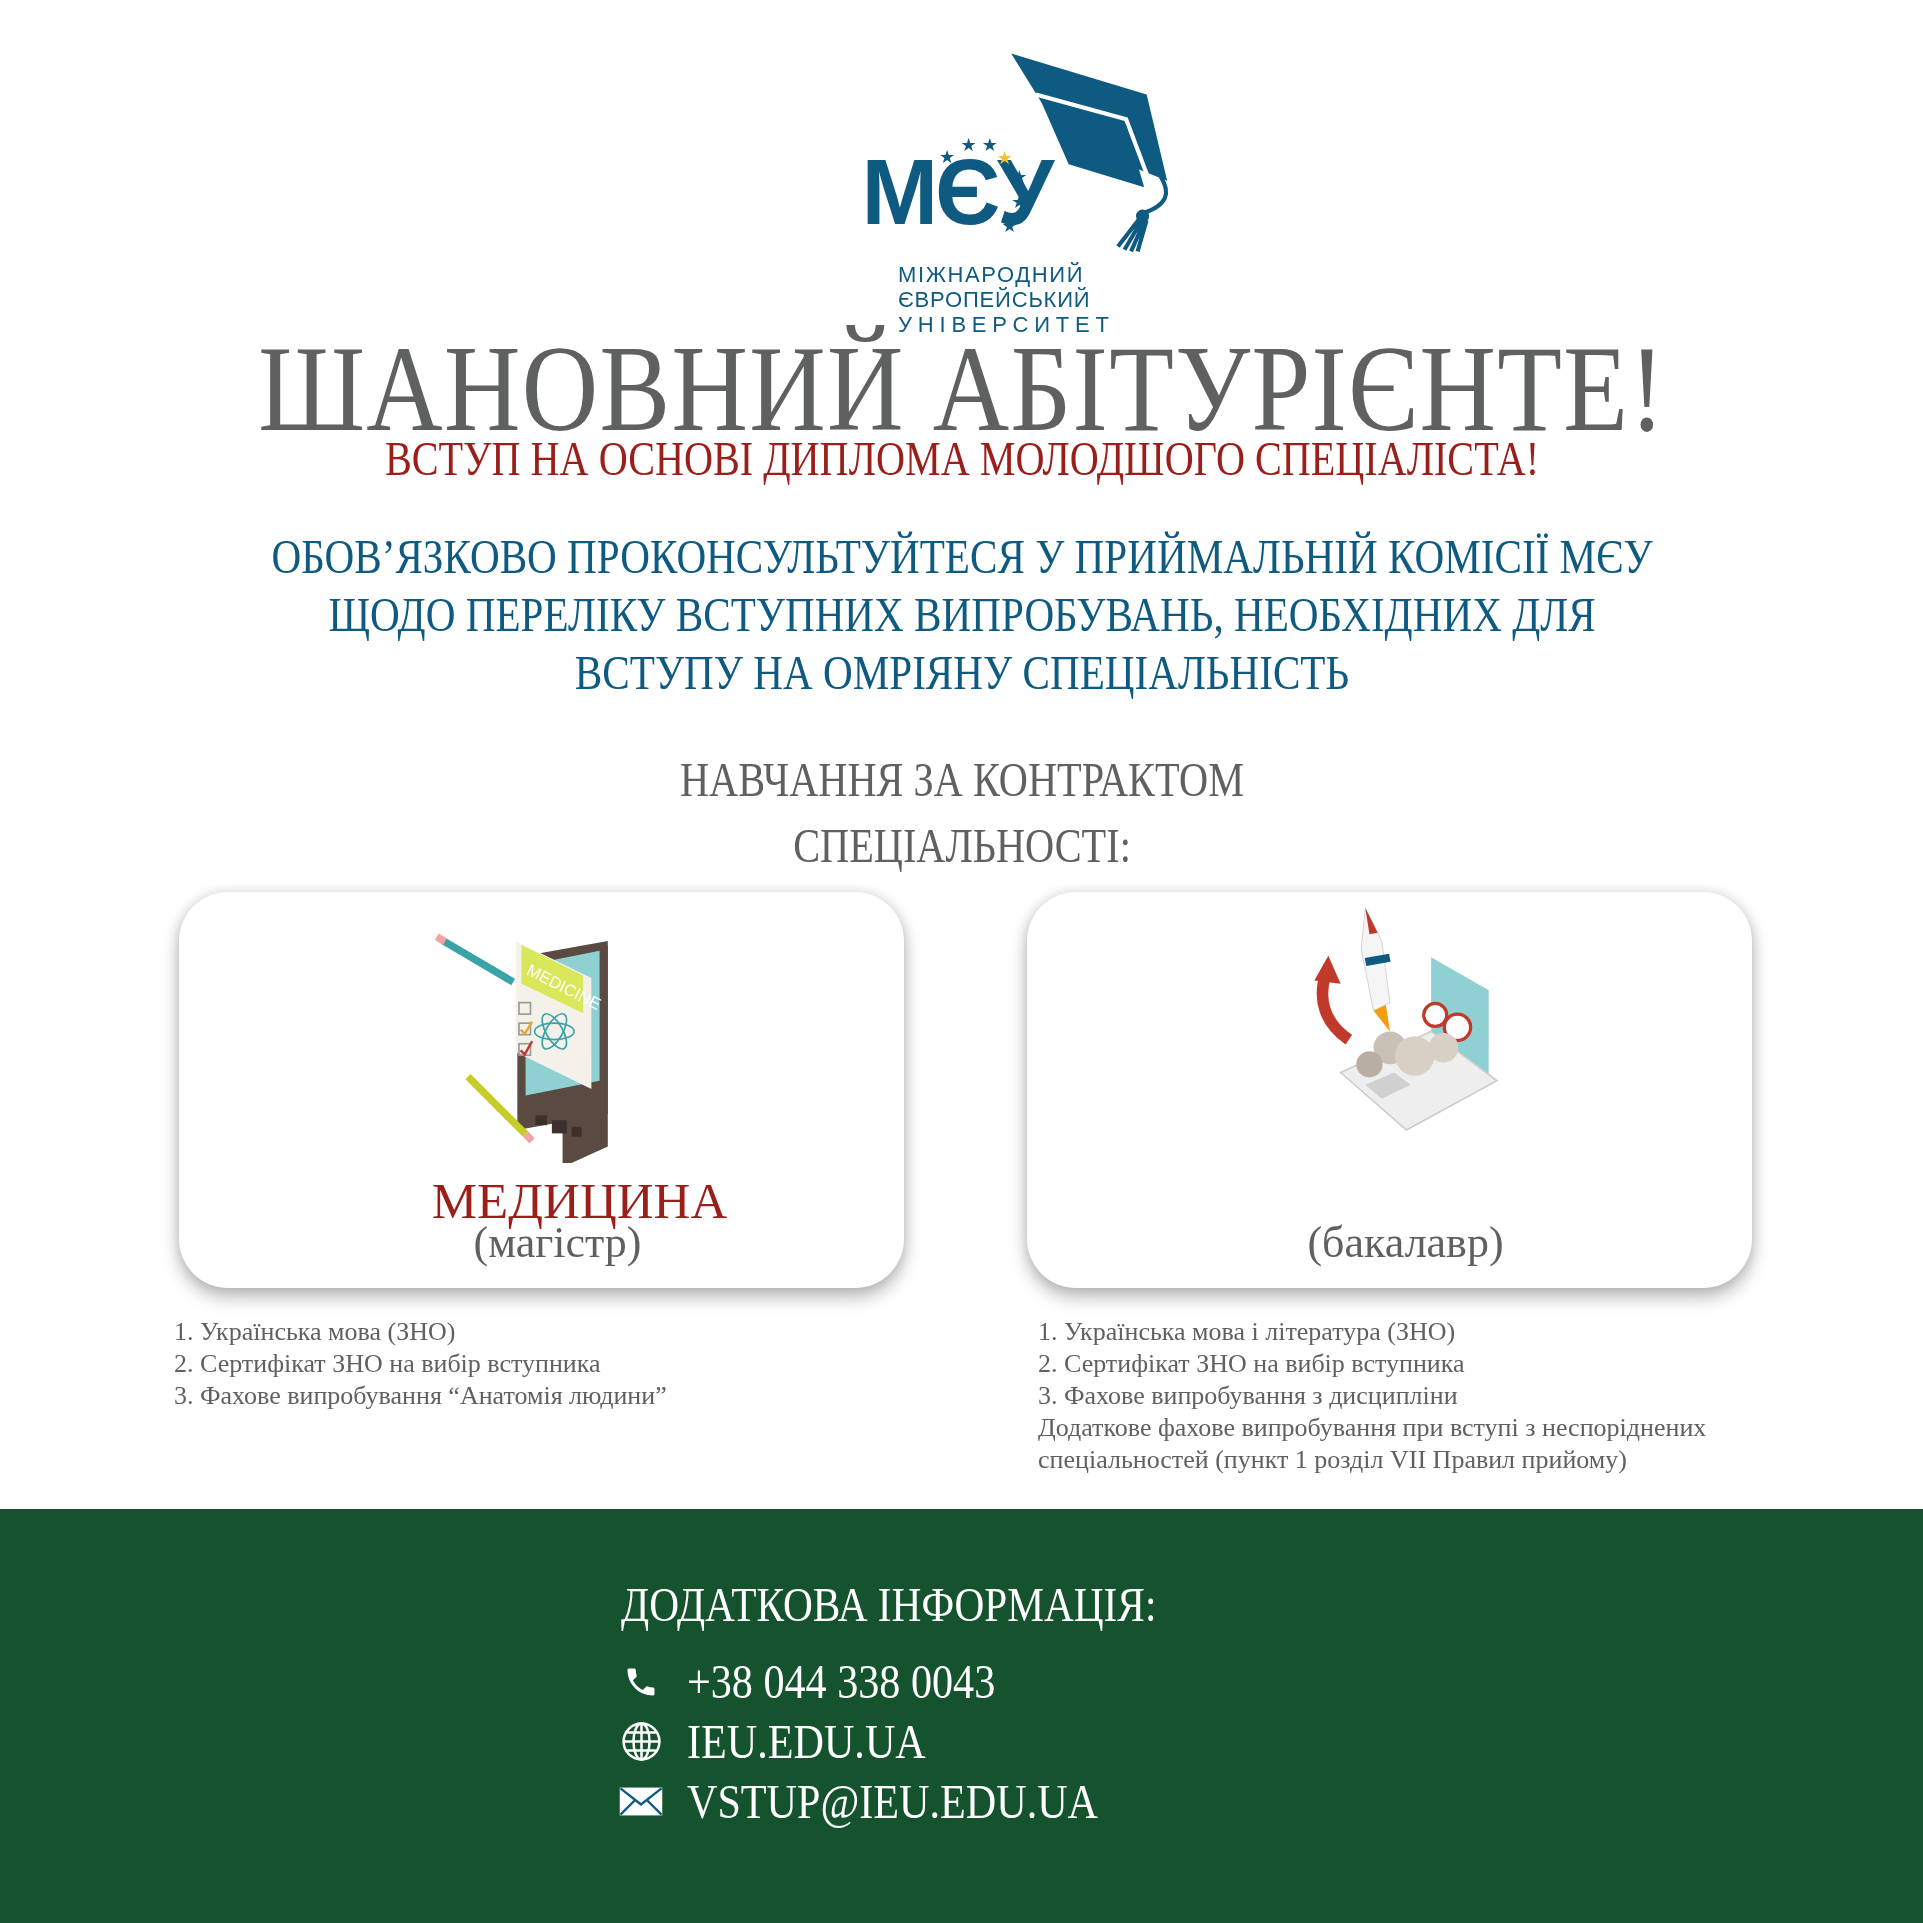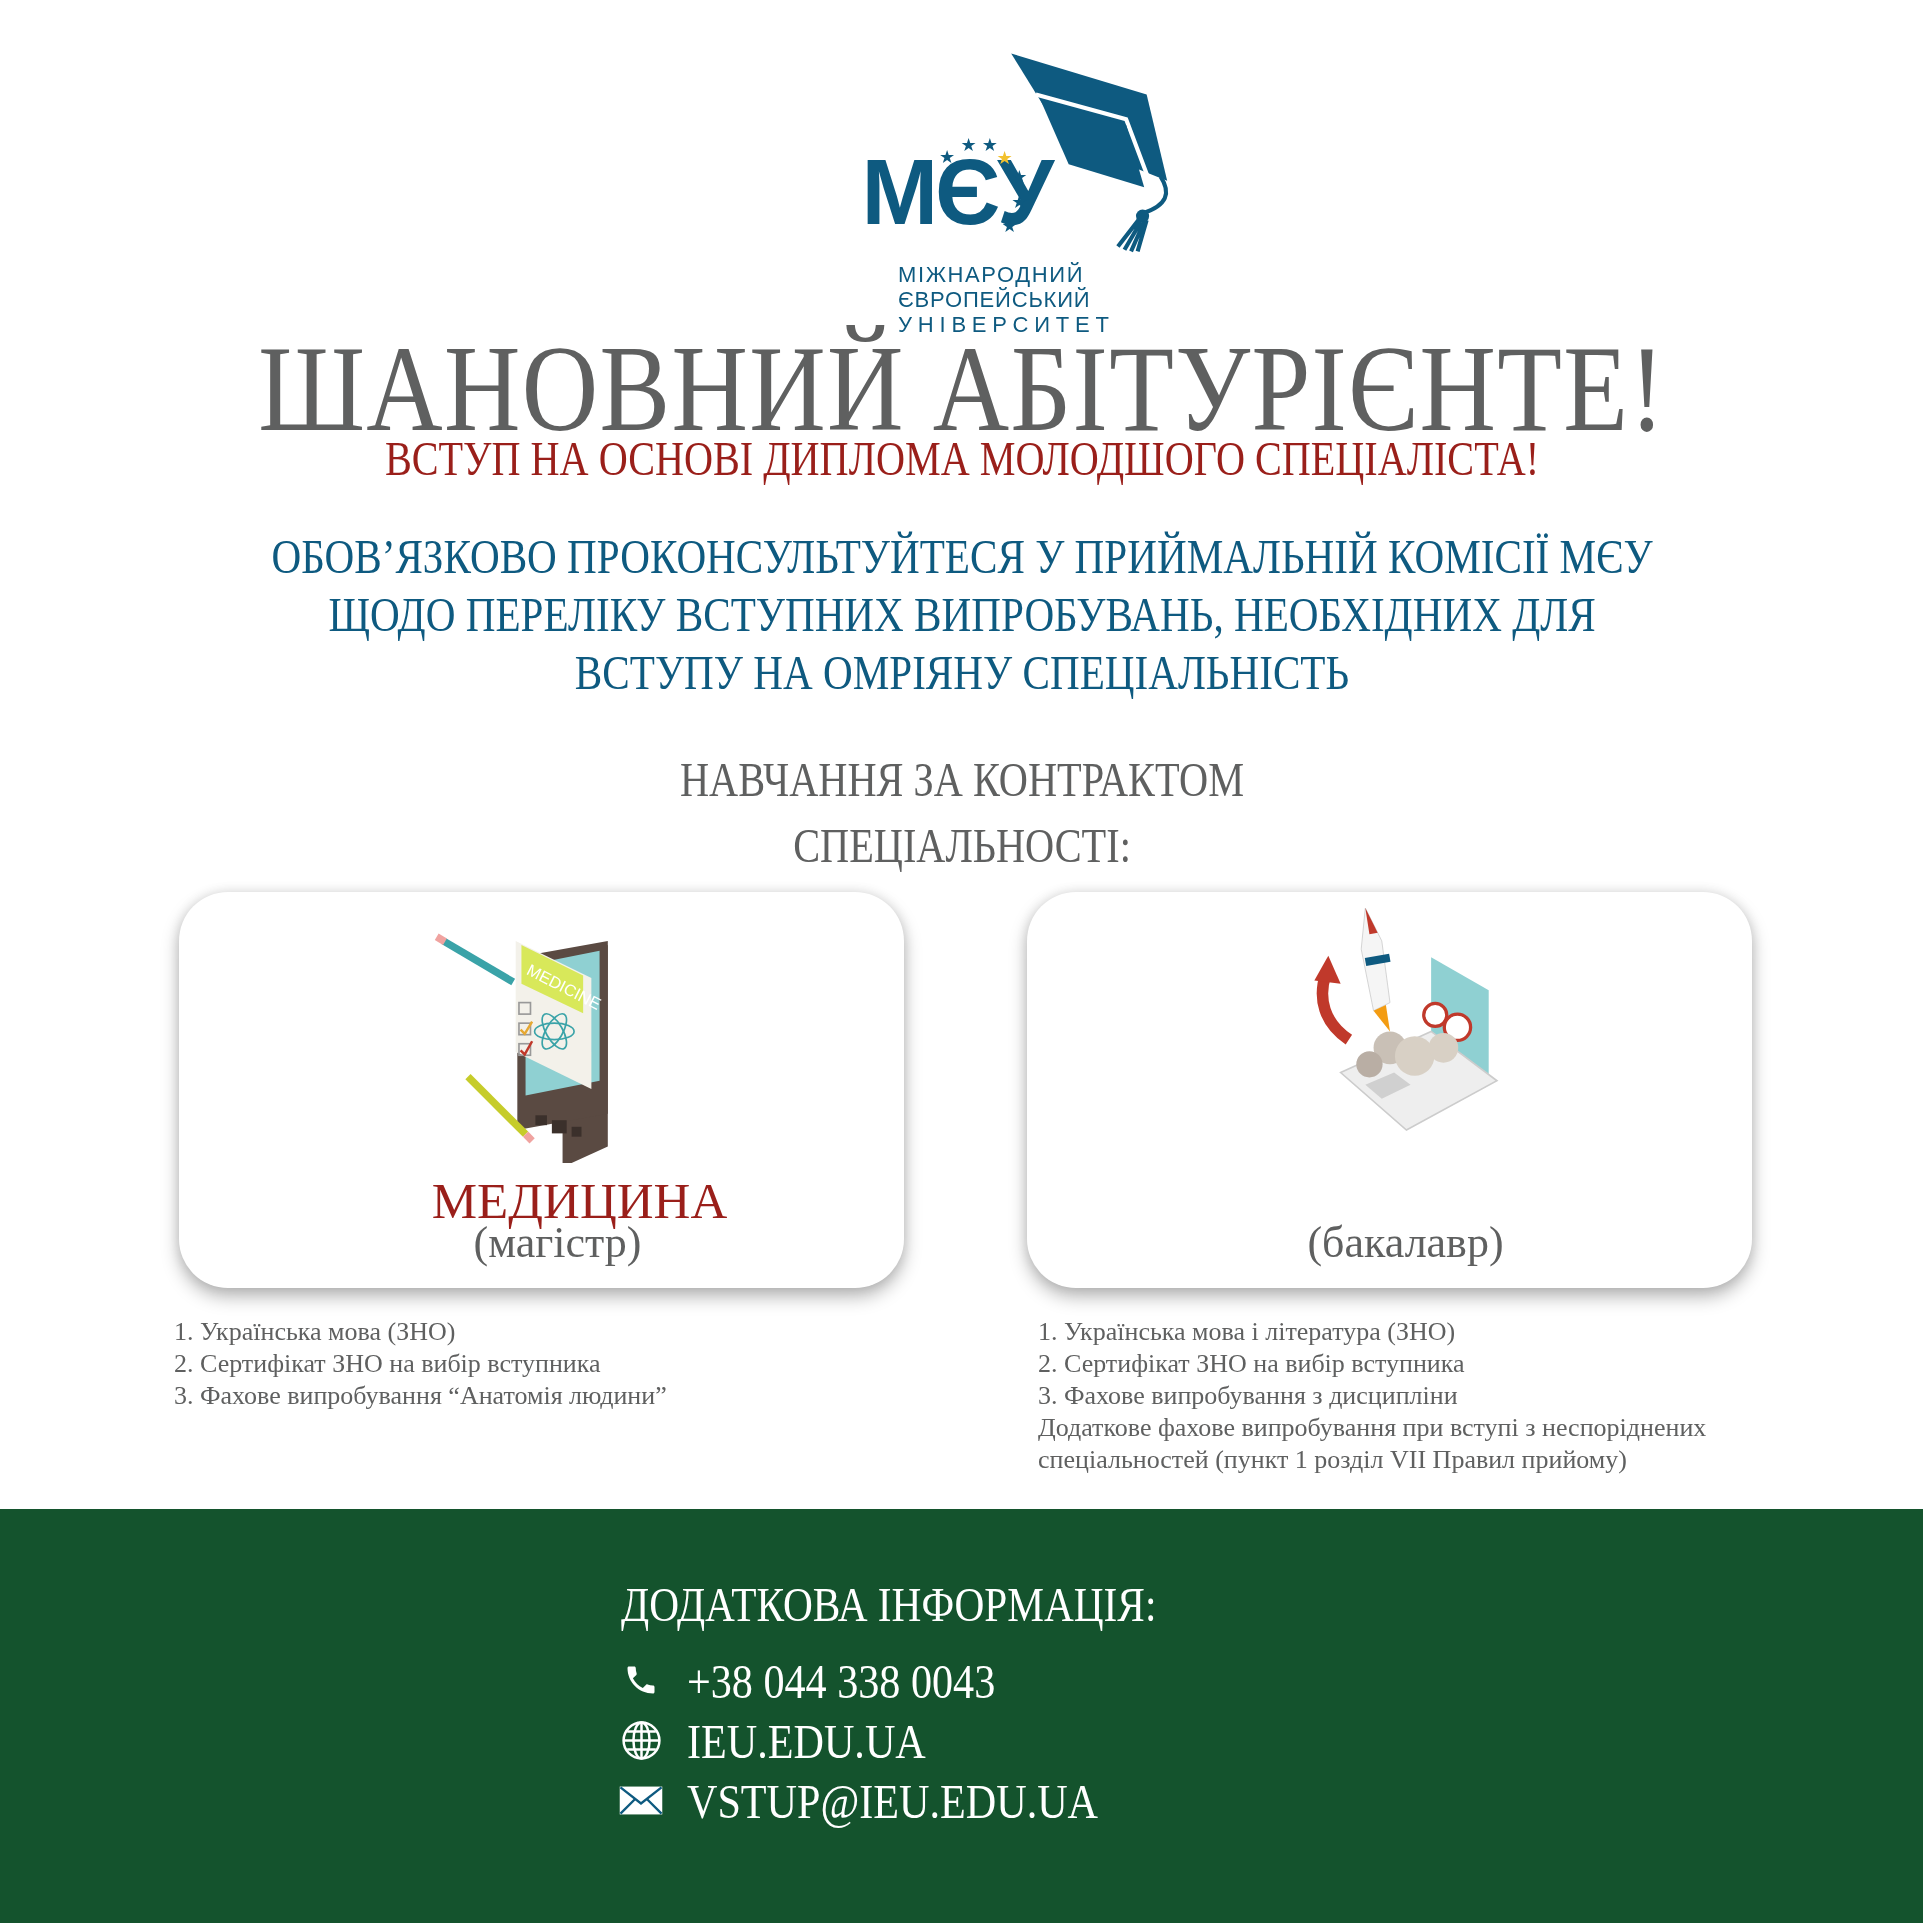--- a/index.html
+++ b/index.html
@@ -35,21 +35,21 @@
     font-size: 44px; color: #5f6060; line-height: 1; }
 
   .req { position: absolute; top: 1316px; font-size: 26px; color: #5f6060; line-height: 32px; }
   .req.left { left: 174px; }
   .req.right { left: 1038px; }
   .req div { white-space: nowrap; }
 
   .footer { position: absolute; left: 0; top: 1509px; width: 1924px; height: 415px; background: #14532d; }
   .footer-title { position: absolute; left: 621px; top: 72px; font-size: 48px; color: #ffffff; line-height: 1;
     transform: scaleX(0.86); transform-origin: left; white-space: nowrap; }
-  .contact-row { position: absolute; left: 618px; height: 49px; display: flex; }
+  .contact-row { position: absolute; left: 618px; height: 49px; display: flex; align-items: center; }
   .contact-row .icon { width: 46px; height: 46px; display: flex; align-items: center; justify-content: center; margin-right: 23px; }
   .contact-row .text { font-size: 49px; color: #ffffff; line-height: 1; white-space: nowrap;
     transform: scaleX(0.86); transform-origin: left; }
   .row-phone { top: 148px; }
   .row-web { top: 208px; }
   .row-mail { top: 268px; }
 </style>
 </head>
 <body>
 

